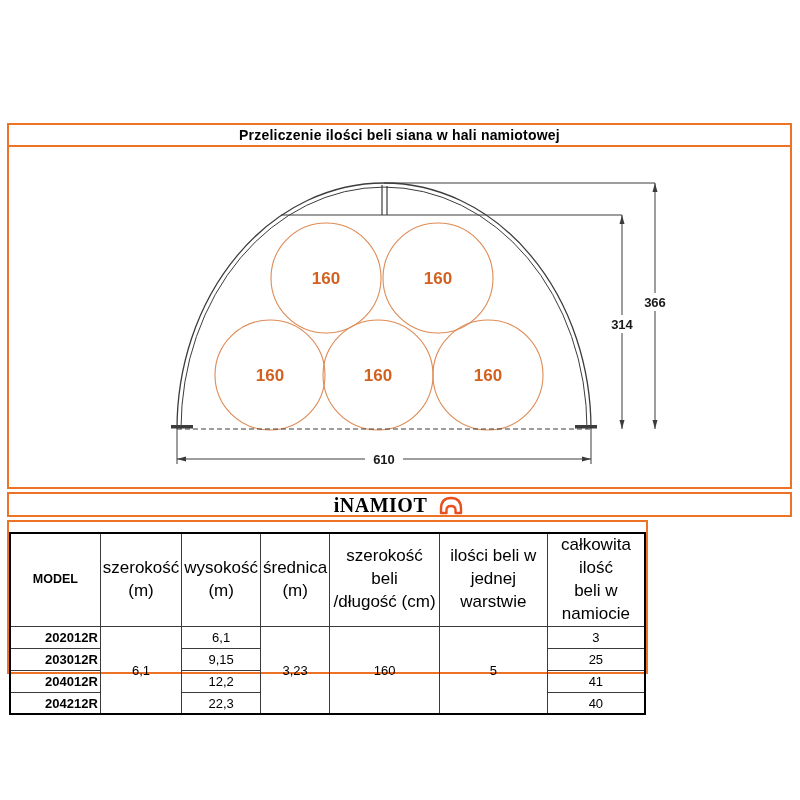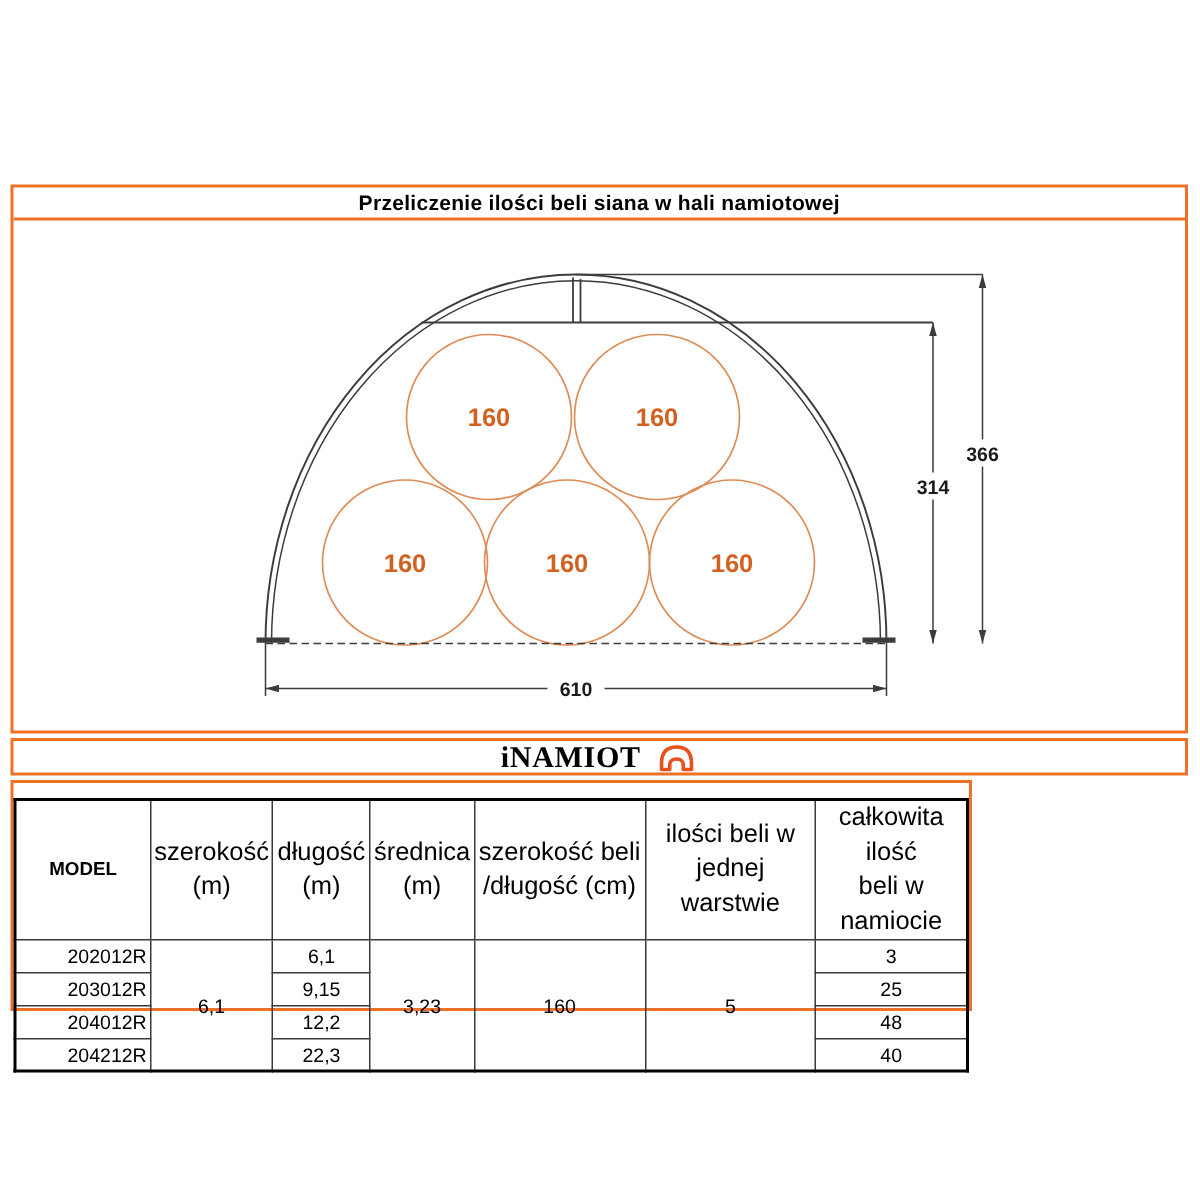--- a/index.html
+++ b/index.html
@@ -15,21 +15,21 @@
   .logo-text { font-family:"Liberation Serif", serif; font-weight:bold; font-size:20px;
     letter-spacing:0.5px; line-height:1; }
   #box-table { top:520px; width:641px; height:154px; }
   table { border-collapse:collapse; margin:10px auto 0 auto; table-layout:fixed; }
   td, th { border:1px solid #3a3a3a; text-align:center; vertical-align:middle;
     font-size:13px; padding:0 2px; overflow:hidden; }
   table { border:2px solid #000; }
   thead th { font-weight:normal; font-size:17px; height:40px; line-height:1.35; }
   thead th.model-h { font-weight:bold; font-size:12.5px; }
   tbody td { height:22px; }
-  td.model { font-weight:normal;padding-left:34px; }
+  td.model { font-weight:bold;padding-left:34px; }
   .hl { display:block; }
   text { font-family:"Liberation Sans", sans-serif; }
   .dim-label { font-size:13px; font-weight:bold; fill:#1a1a1a; }
   .bale-label { font-size:17px; font-weight:bold; fill:#D2611F; }
 </style>
 </head>
 <body>
 
 <div class="frame" id="box-diagram">
   <div class="title-bar">Przeliczenie ilości beli siana w hali namiotowej</div>
@@ -114,21 +114,21 @@
     <thead>
       <tr>
         <th class="model-h">
           <span class="hl">MODEL</span>
           </th>
         <th>
           <span class="hl">szerokość</span>
           <span class="hl">(m)</span>
           </th>
         <th>
-          <span class="hl">długość</span>
+          <span class="hl">wysokość</span>
           <span class="hl">(m)</span>
           </th>
         <th>
           <span class="hl">średnica</span>
           <span class="hl">(m)</span>
           </th>
         <th>
           <span class="hl">szerokość beli</span>
           <span class="hl">/długość (cm)</span>
           </th>
@@ -153,21 +153,21 @@
         <td>3</td>
       </tr>
       <tr>
         <td class="model">203012R</td>
         <td>9,15</td>
         <td>25</td>
       </tr>
       <tr>
         <td class="model">204012R</td>
         <td>12,2</td>
-        <td>48</td>
+        <td>41</td>
       </tr>
       <tr>
         <td class="model">204212R</td>
         <td>22,3</td>
         <td>40</td>
       </tr>
     </tbody>
   </table>
 </div>
 

